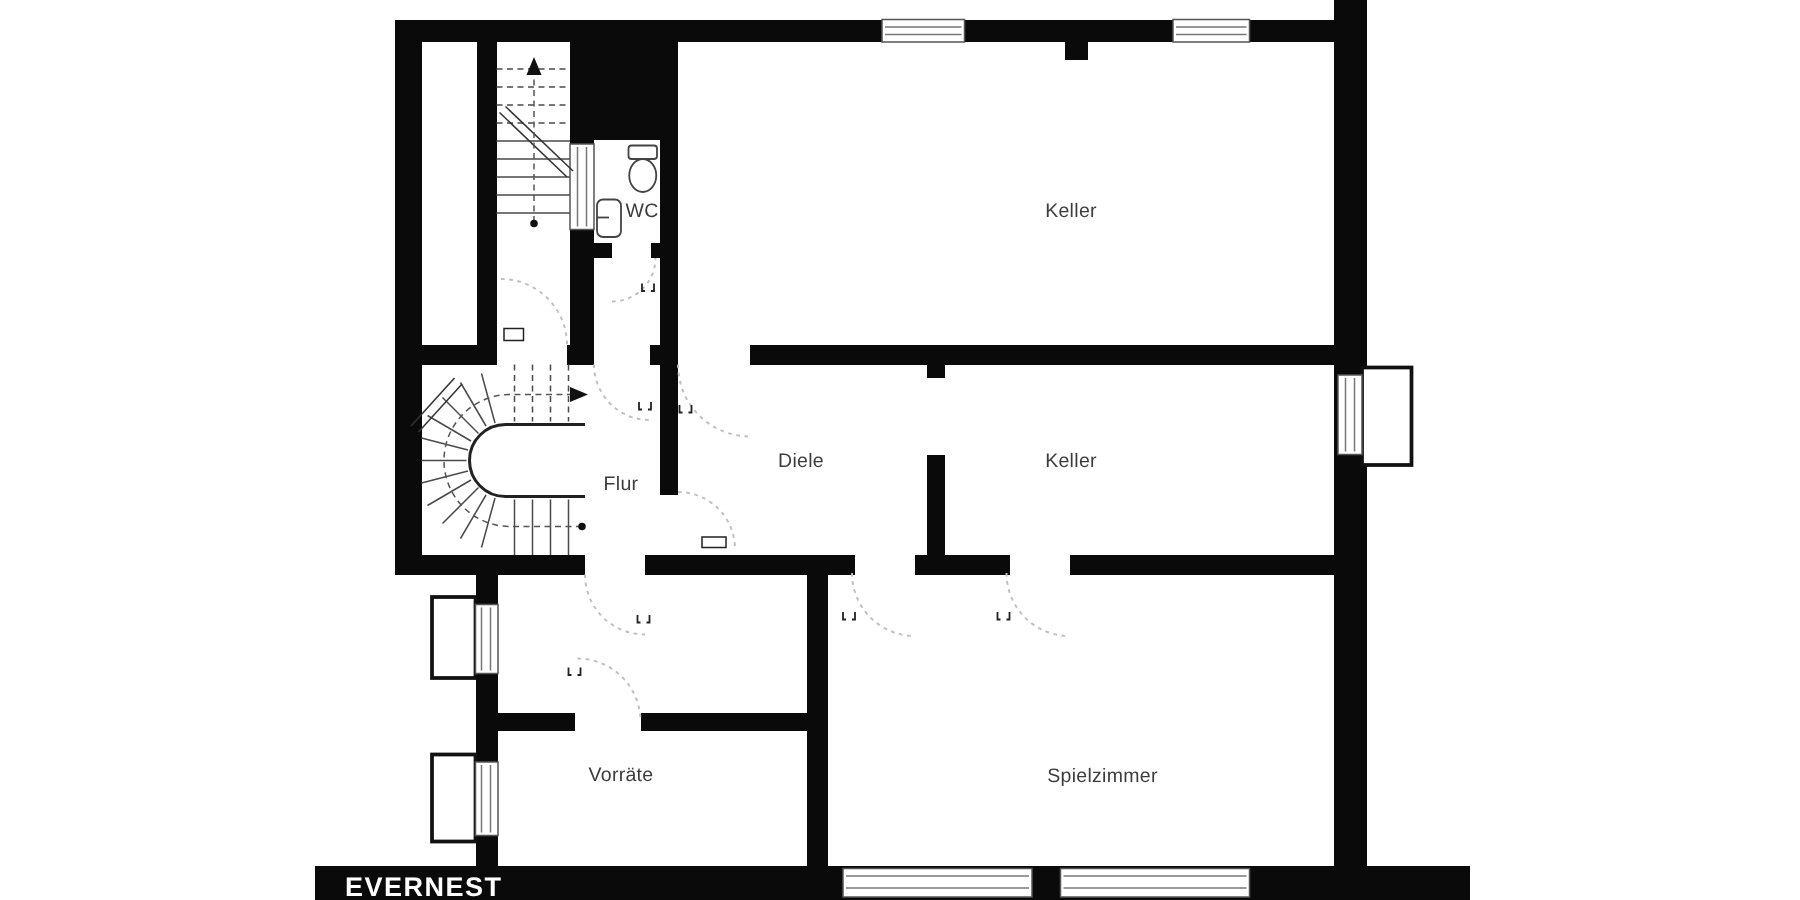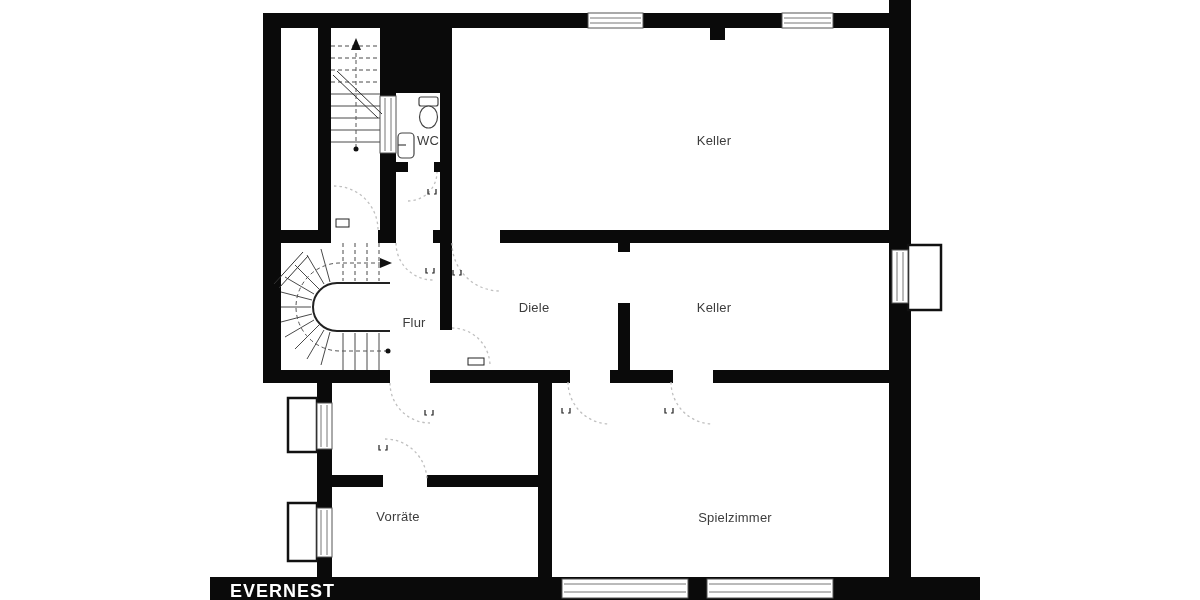--- a/index.html
+++ b/index.html
@@ -206,18 +206,18 @@
       <line x1="398" y1="145" x2="406" y2="145"></line>
     </g>
   </g>
 </svg>
 
 <div class="room-label" style="left:428px;top:140px">WC</div>
 <div class="room-label" style="left:714px;top:140px">Keller</div>
 <div class="room-label" style="left:414px;top:322px">Flur</div>
 <div class="room-label" style="left:534px;top:307px">Diele</div>
 <div class="room-label" style="left:714px;top:307px">Keller</div>
-<div class="room-label" style="left:398px;top:516px">Vorräte</div>
+<div class="room-label" style="left:414px;top:516px">Vorräte</div>
 <div class="room-label" style="left:735px;top:517px">Spielzimmer</div>
 
 <div class="brand">EVERNEST</div>
 
 </div>
 
 </body></html>

